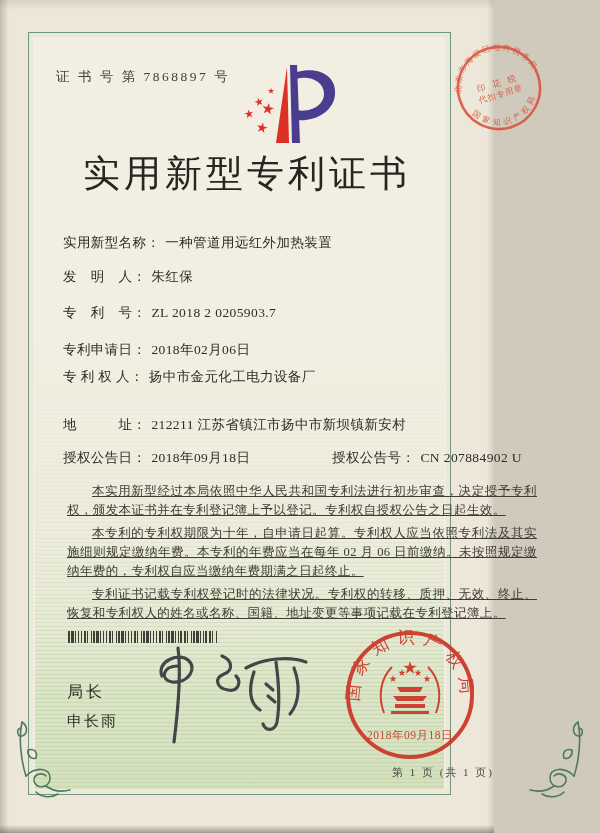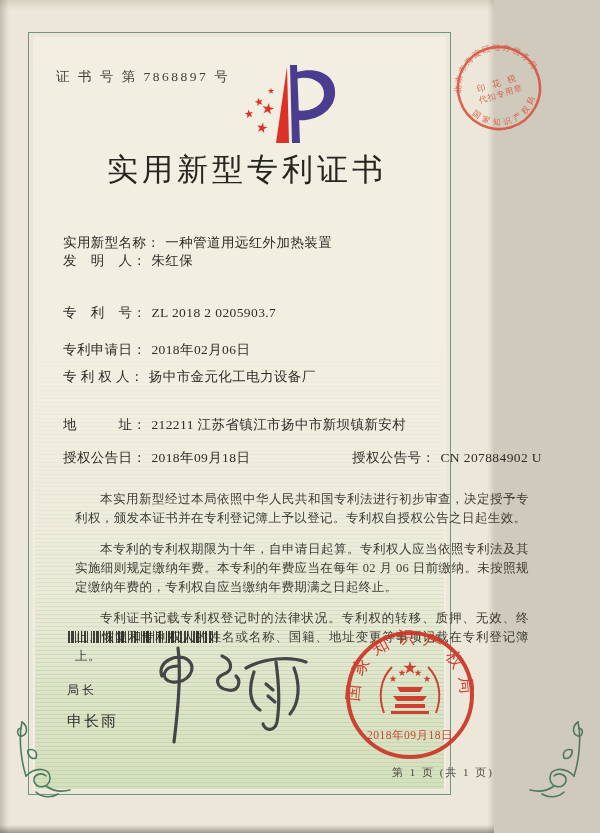--- a/index.html
+++ b/index.html
@@ -24,34 +24,34 @@
       linear-gradient(180deg, rgba(196,218,170,0) 0%, rgba(196,218,170,.30) 62%, rgba(188,212,160,.55) 100%),
       repeating-linear-gradient(180deg, rgba(118,160,108,.28) 0px, rgba(118,160,108,.28) 1px, rgba(118,160,108,0) 1px, rgba(118,160,108,0) 4px);
     -webkit-mask-image:linear-gradient(180deg, transparent 0%, rgba(0,0,0,.30) 40%, #000 78%);
     mask-image:linear-gradient(180deg, transparent 0%, rgba(0,0,0,.30) 40%, #000 78%);
   }
   .frame-outer{position:absolute;left:28px;top:32px;right:43px;bottom:38px;border:1px solid #6f967e;}
   .frame-inner{position:absolute;left:33px;top:37px;right:48px;bottom:43px;border:2px solid #44704ف;}
   .frame-inner{border-color:#44704f;}
   .cert-no{position:absolute;left:56px;top:68px;font-size:13.5px;letter-spacing:2.5px;color:#403f3a;}
   .title{position:absolute;left:0;top:149px;width:100%;text-align:center;
-         font-size:31px;letter-spacing:4px;color:#262520;}
+         font-size:37px;letter-spacing:4px;color:#262520;}
   .frow{position:absolute;left:63px;font-size:13.5px;line-height:18px;color:#2e2d28;letter-spacing:.4px;white-space:nowrap;text-align:right;}
   .frow .fvalue{margin-left:5px;}
   .paras{position:absolute;left:63px;top:478px;width:478px;font-size:12.5px;line-height:19px;
          color:#3e3c35;text-align:justify;letter-spacing:.4px;}
-  .paras p{margin:12px;text-indent:2em;}
+  .paras p{margin:4px;text-indent:2em;text-decoration:underline;}
   .barcode{position:absolute;left:68px;top:631px;width:150px;height:12px;
     background:repeating-linear-gradient(90deg,
       #23231f 0 1.5px, transparent 1.5px 3px,
       #23231f 3px 5.5px, transparent 5.5px 6.5px,
       #23231f 6.5px 7.5px, transparent 7.5px 10px,
       #23231f 10px 11px, transparent 11px 12.5px);
     opacity:.85;}
-  .officer-title{position:absolute;left:67px;top:682px;font-size:12px;letter-spacing:3px;color:#2e2d28;}
+  .officer-title{position:absolute;left:67px;top:682px;font-size:16px;letter-spacing:3px;color:#2e2d28;}
   .officer-name{position:absolute;left:67px;top:712px;font-size:15px;letter-spacing:2px;color:#2e2d28;}
   .footer{position:absolute;left:0;top:765px;width:100%;text-align:right;font-size:11px;
           letter-spacing:2px;color:#4c4a42;}
   svg{position:absolute;overflow:visible;}
   .logo-svg{left:240px;top:64px;}
   .tax-stamp-svg{left:453px;top:42px;opacity:.88;}
   .seal-svg{left:341px;top:626px;opacity:.92;}
   .sig-svg{left:138px;top:638px;}
   .orn-left{left:16px;top:720px;}
   .orn-right{left:529px;top:720px;}
@@ -97,39 +97,39 @@
         <textPath href="#taxBottom" startOffset="50%" text-anchor="middle">国家知识产权局</textPath>
       </text>
     </g>
   </svg>
 
   <div class="title">实用新型专利证书</div>
 
   <div class="frow" style="top:234px">
     <span class="flabel">实用新型名称：</span><span class="fvalue">一种管道用远红外加热装置</span>
   </div>
-  <div class="frow" style="top:252px">
+  <div class="frow" style="top:268px">
     <span class="flabel">发　明　人：</span><span class="fvalue">朱红保</span>
   </div>
   <div class="frow" style="top:304px">
     <span class="flabel">专　利　号：</span><span class="fvalue">ZL 2018 2 0205903.7</span>
   </div>
   <div class="frow" style="top:341px">
     <span class="flabel">专利申请日：</span><span class="fvalue">2018年02月06日</span>
   </div>
   <div class="frow" style="top:368px">
     <span class="flabel">专 利 权 人：</span><span class="fvalue">扬中市金元化工电力设备厂</span>
   </div>
   <div class="frow" style="top:416px">
     <span class="flabel">地　　　址：</span><span class="fvalue">212211 江苏省镇江市扬中市新坝镇新安村</span>
   </div>
   <div class="frow" style="top:449px">
     <span class="flabel">授权公告日：</span><span class="fvalue">2018年09月18日</span>
   </div>
-  <div class="frow" style="top:449px;left:352px">
+  <div class="frow" style="top:449px;left:332px">
     <span class="flabel">授权公告号：</span><span class="fvalue">CN 207884902 U</span>
   </div>
 
   <div class="paras">
     <p>本实用新型经过本局依照中华人民共和国专利法进行初步审查，决定授予专利权，颁发本证书并在专利登记簿上予以登记。专利权自授权公告之日起生效。</p>
     <p>本专利的专利权期限为十年，自申请日起算。专利权人应当依照专利法及其实施细则规定缴纳年费。本专利的年费应当在每年 02 月 06 日前缴纳。未按照规定缴纳年费的，专利权自应当缴纳年费期满之日起终止。</p>
     <p>专利证书记载专利权登记时的法律状况。专利权的转移、质押、无效、终止、恢复和专利权人的姓名或名称、国籍、地址变更等事项记载在专利登记簿上。</p>
   </div>
 
   <div class="barcode"></div>

